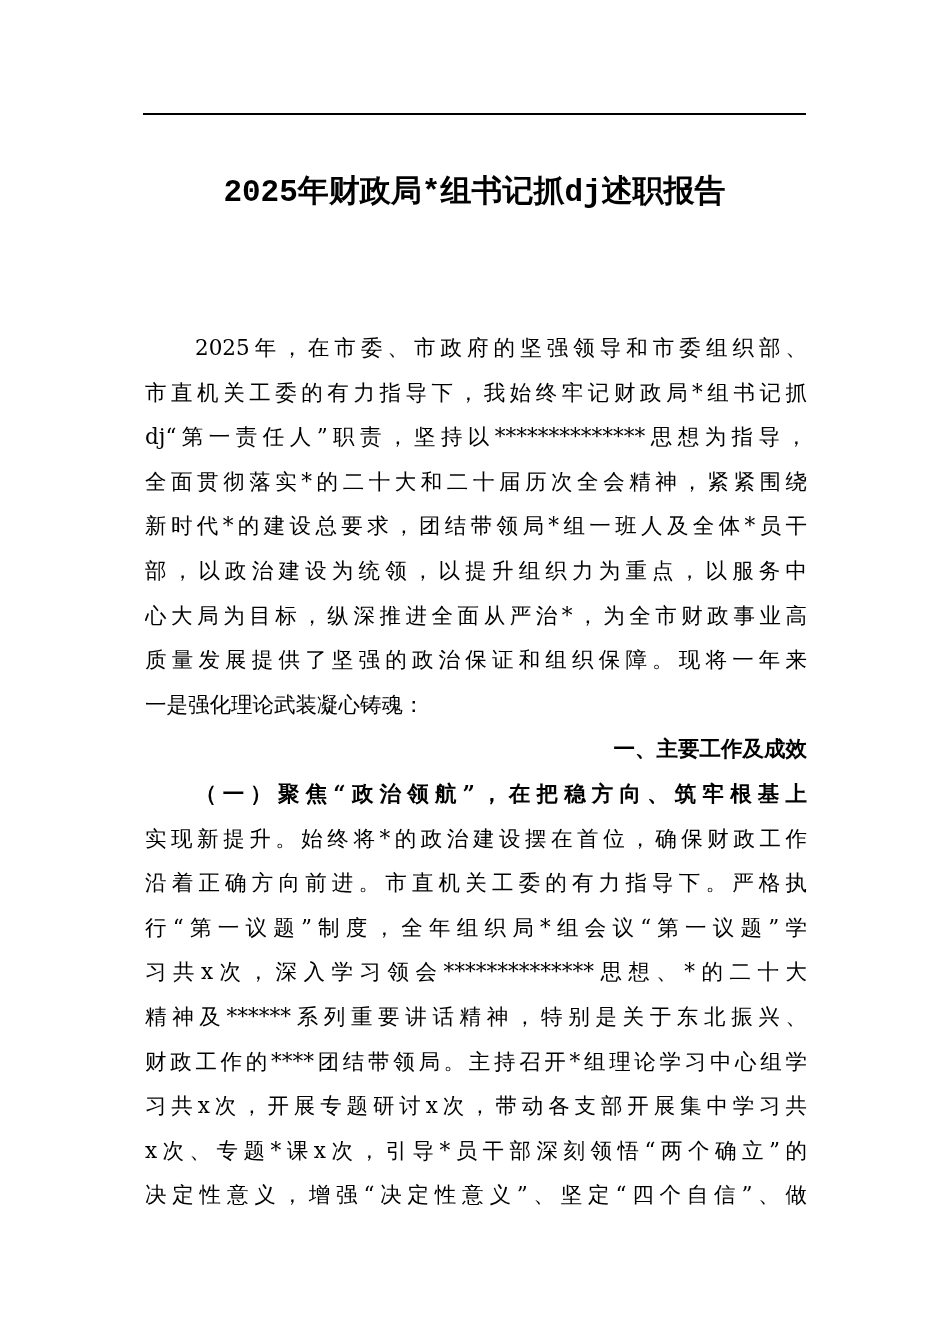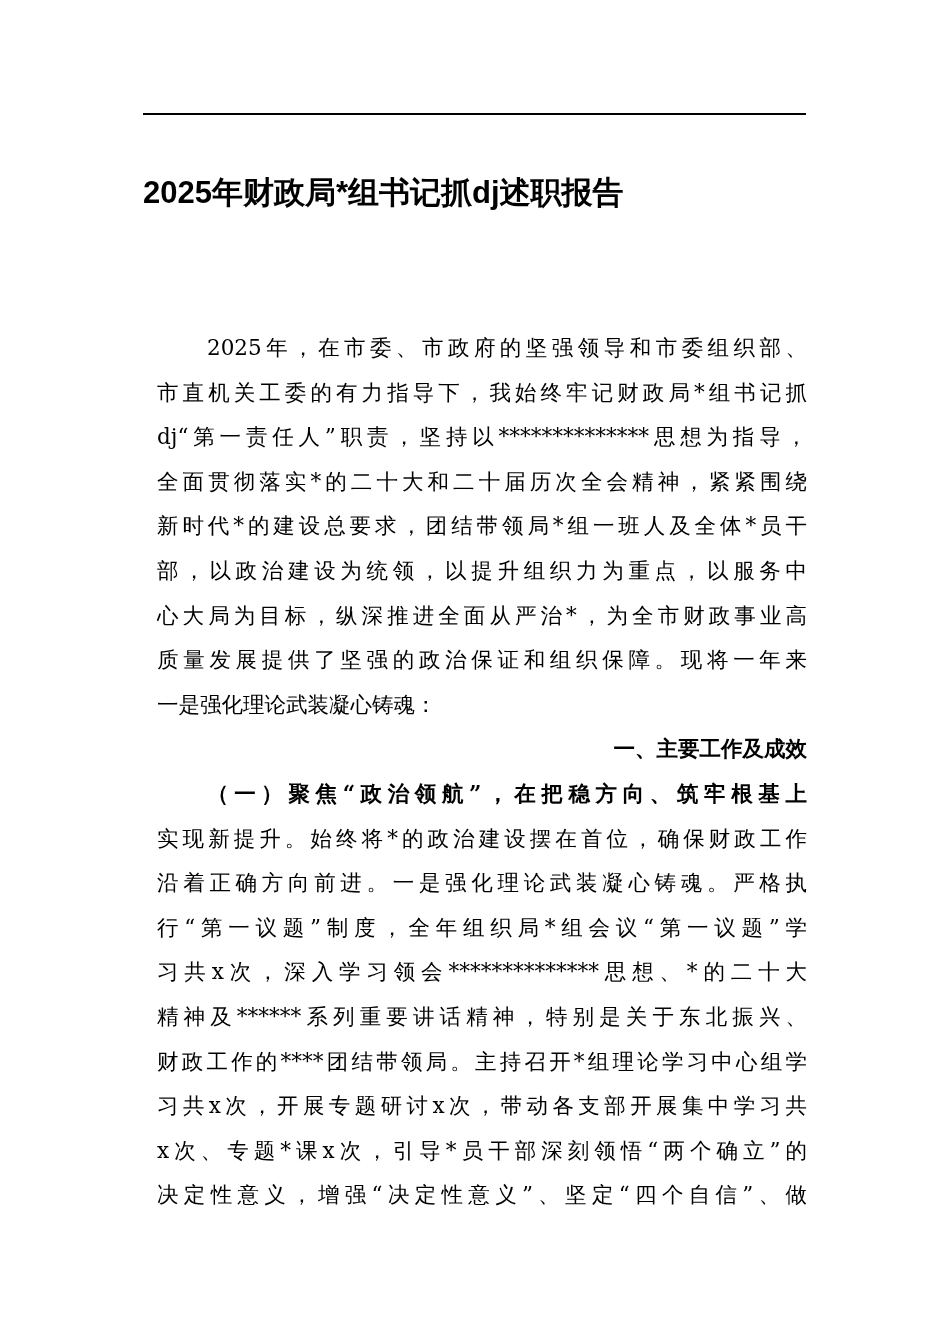--- a/index.html
+++ b/index.html
@@ -29,22 +29,22 @@
       top: 113px;
       width: 663px;
       height: 0;
       border-top: 2px solid #000000;
     }
     .doc-title {
       position: absolute;
       left: 143px;
       top: 168px;
       width: 663px;
-      text-align: left;
-      font-family: Liberation Sans, sans-serif;
+      text-align: center;
+      font-family: Liberation Mono, monospace;
       font-weight: bold;
       font-size: 31px;
       line-height: 50px;
       letter-spacing: 0px;
       white-space: nowrap;
     }
     .body-text {
       position: absolute;
       left: 145px;
       top: 326px;
@@ -52,21 +52,20 @@
     }
     .line {
       display: block;
       height: 44.6px;
       line-height: 44.6px;
       font-size: 21.5px;
       white-space: nowrap;
       text-align: justify;
       text-align-last: justify;
       overflow: hidden;
-      margin-left: 12px;
     }
     .line.last {
       text-align-last: left;
     }
     .line.indent {
       padding-left: 50px;
     }
     .heading {
       display: block;
       height: 44.6px;
@@ -102,21 +101,21 @@
       <span class="line">心大局为目标，纵深推进全面从严治*，为全市财政事业高</span>
       <span class="line">质量发展提供了坚强的政治保证和组织保障。现将一年来</span>
       <span class="line last">一是强化理论武装凝心铸魂：</span>
     </div>
 
     <div class="heading">一、主要工作及成效</div>
 
     <div>
       <span class="line indent sub-heading-part">（一）聚焦“政治领航”，在把稳方向、筑牢根基上</span>
       <span class="line">实现新提升。始终将*的政治建设摆在首位，确保财政工作</span>
-      <span class="line">沿着正确方向前进。一是强化理论武装凝心铸魂。严格执</span>
+      <span class="line">沿着正确方向前进。市直机关工委的有力指导下。严格执</span>
       <span class="line">行“第一议题”制度，全年组织局*组会议“第一议题”学</span>
       <span class="line">习共x次，深入学习领会**************思想、*的二十大</span>
       <span class="line">精神及******系列重要讲话精神，特别是关于东北振兴、</span>
       <span class="line">财政工作的****团结带领局。主持召开*组理论学习中心组学</span>
       <span class="line">习共x次，开展专题研讨x次，带动各支部开展集中学习共</span>
       <span class="line">x次、专题*课x次，引导*员干部深刻领悟“两个确立”的</span>
       <span class="line">决定性意义，增强“决定性意义”、坚定“四个自信”、做</span>
     </div>
   </div>
 </div>

